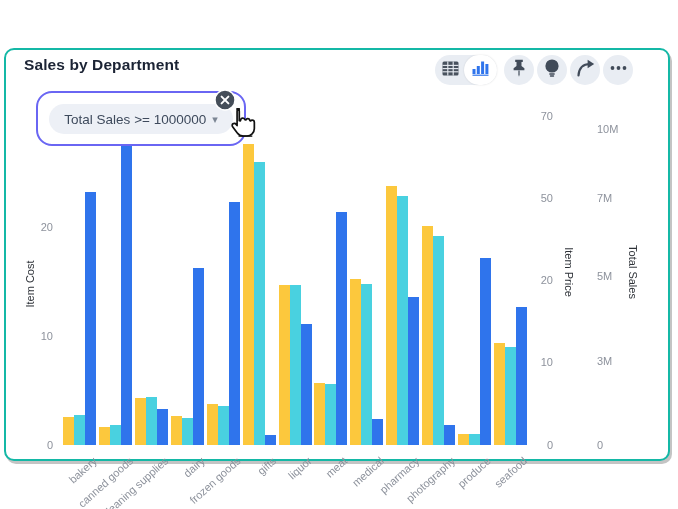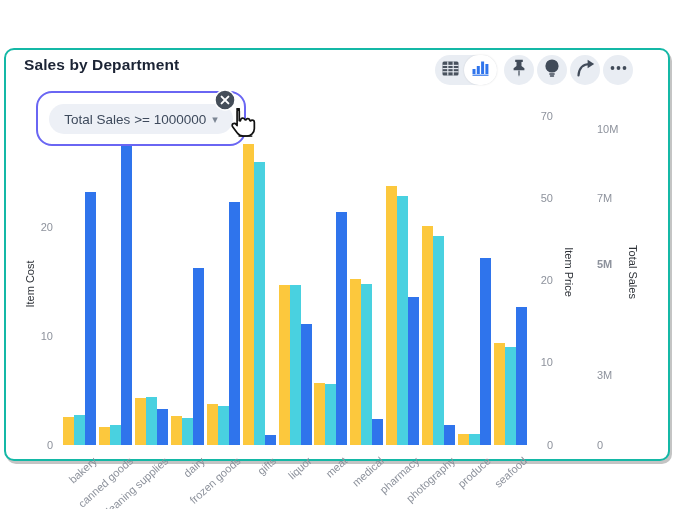--- a/index.html
+++ b/index.html
@@ -109,22 +109,22 @@
       <div class="tick" style="top: 279.885px; right: 615px;">10</div>
       <div class="tick" style="top: 171.269px; right: 615px;">20</div>
       <div class="axis-title" style="left: 24px; top: 234px; transform: translate(-50%, -50%) rotate(-90deg);">Item Cost</div>
       <div class="tick" style="top: 388.5px; right: 115px;">0</div>
       <div class="tick" style="top: 306.407px; right: 115px;">10</div>
       <div class="tick" style="top: 224.314px; right: 115px;">20</div>
       <div class="tick" style="top: 142.221px; right: 115px;">50</div>
       <div class="tick" style="top: 60.1279px; right: 115px;">70</div>
       <div class="axis-title" style="left: 563px; top: 222px; transform: translate(-50%, -50%) rotate(90deg);">Item Price</div>
       <div class="tick" style="top: 388.5px; left: 591px;">0</div>
-      <div class="tick" style="top: 319px; left: 591px;">3M</div>
-      <div class="tick" style="top: 208px; left: 591px; font-weight: bold;">5M</div>
+      <div class="tick" style="top: 305px; left: 591px;">3M</div>
+      <div class="tick" style="top: 220px; left: 591px;">5M</div>
       <div class="tick" style="top: 142.45px; left: 591px;">7M</div>
       <div class="tick" style="top: 73px; left: 591px;">10M</div>
       <div class="axis-title" style="left: 627px; top: 222px; transform: translate(-50%, -50%) rotate(90deg);">Total Sales</div>
       <div class="bar" style="left: 57.4231px; bottom: 98px; height: 28px; background: rgb(252, 200, 61);"></div>
       <div class="bar" style="left: 68.4231px; bottom: 98px; height: 30px; background: rgb(73, 209, 224);"></div>
       <div class="bar" style="left: 79.4231px; bottom: 98px; height: 253px; background: rgb(47, 116, 236);"></div>
       <div class="xlabel" style="right: 573.077px;">bakery</div>
       <div class="bar" style="left: 93.2692px; bottom: 98px; height: 18px; background: rgb(252, 200, 61);"></div>
       <div class="bar" style="left: 104.269px; bottom: 98px; height: 20px; background: rgb(73, 209, 224);"></div>
       <div class="bar" style="left: 115.269px; bottom: 98px; height: 299px; background: rgb(47, 116, 236);"></div>

